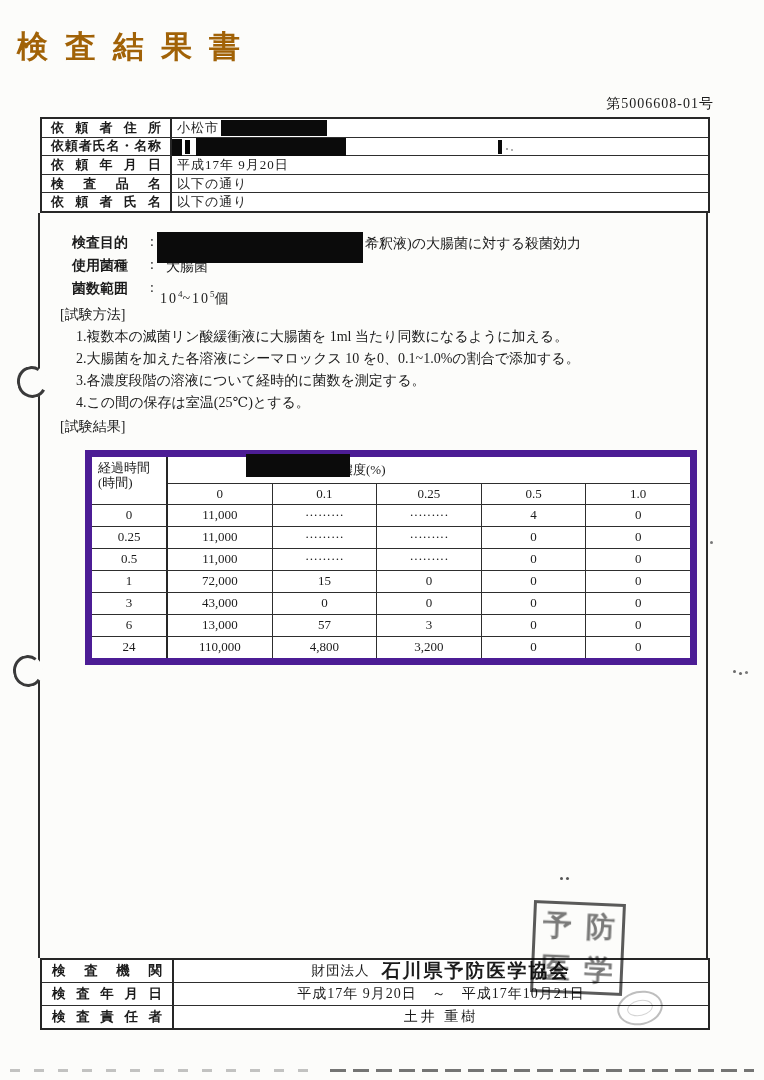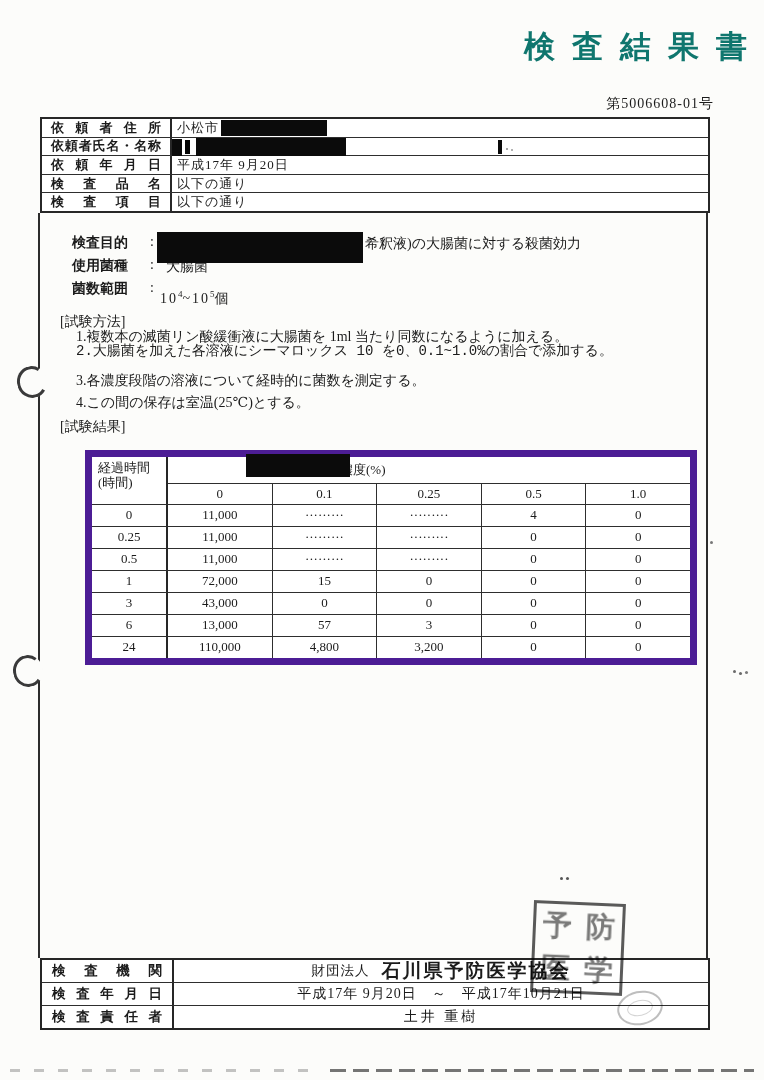--- a/index.html
+++ b/index.html
@@ -1,22 +1,22 @@
 <!DOCTYPE html>
 <html><head>
 <meta charset="utf-8">
 <style>
   html,body{margin:0;padding:0;background:#ffffff;}
   .page{
     position:relative;width:764px;height:1080px;background:#fcfcfa;
     font-family:"Liberation Serif","DejaVu Serif",serif;color:#1b1b1b;overflow:hidden;
   }
   
-  .doc-title{position:absolute;top:26px;left:0;right:0;text-align:right;
-    font-size:31px;font-weight:bold;letter-spacing:17px;text-indent:17px;color:#0f766e;}
+  .doc-title{position:absolute;top:26px;left:0;right:0;text-align:left;
+    font-size:31px;font-weight:bold;letter-spacing:17px;text-indent:17px;color:#a16207;}
   .doc-number{position:absolute;top:95px;right:50px;font-size:14px;letter-spacing:1px;}
   
   .ttable{position:absolute;left:40px;top:117px;width:670px;height:96px;
     border:2px solid #272727;box-sizing:border-box;display:flex;flex-direction:column;background:#fff;justify-content:center;}
   .trow{flex:1;display:flex;border-bottom:1px solid #2e2e2e;min-height:0;}
   .trow:last-child{border-bottom:none;}
   .tlabel{width:130px;border-right:2px solid #272727;box-sizing:border-box;
     padding:0 9px;font-size:13px;font-weight:bold;display:flex;align-items:center;}
   .tlabel span{width:100%;text-align:justify;text-align-last:justify;}
   .tvalue{flex:1;position:relative;display:flex;align-items:center;padding-left:5px;
@@ -41,23 +41,23 @@
   .bold{font-weight:bold;}
   .lab-purpose{left:72px;top:234px;}  .col-purpose{left:150px;top:234px;}
   .val-purpose{left:365px;top:235px;}
   .lab-strain{left:72px;top:257px;}   .col-strain{left:150px;top:257px;}
   .val-strain{left:166px;top:258px;}
   .lab-range{left:72px;top:280px;}    .col-range{left:150px;top:280px;}
   .val-range{left:160px;top:281px;letter-spacing:2px;margin-top:8px;}
   .val-range sup{font-size:9px;letter-spacing:0;}
   .rd-purpose{position:absolute;left:157px;top:232px;width:206px;height:31px;z-index:3;}
   
-  .m-head{position:absolute;left:60px;top:306px;font-size:14px;margin-top:7px;}
+  .m-head{position:absolute;left:60px;top:306px;font-size:14px;}
   .m-item{position:absolute;left:76px;font-size:14px;white-space:nowrap;}
-  .m1{top:328px;} .m2{top:342px;font-family:Liberation Mono, monospace;} .m3{top:372px;} .m4{top:394px;}
+  .m1{top:328px;} .m2{top:350px;} .m3{top:372px;} .m4{top:394px;}
   .r-head{position:absolute;left:60px;top:418px;font-size:14px;}
   
   .rtable{position:absolute;left:85px;top:450px;width:612px;border:7px solid #4c1d95;
     box-sizing:border-box;background:#fff;}
   .rhead{display:flex;height:47px;border-bottom:1px solid #2e2e2e;}
   .rtime{width:76px;border-right:2px solid #262626;box-sizing:border-box;
     font-size:13px;padding:3px 0 0 6px;line-height:15px;}
   .rtime span{display:block;}
   .rright{flex:1;display:flex;flex-direction:column;}
   .rconc{height:26px;border-bottom:1px solid #2e2e2e;position:relative;font-size:13px;}
@@ -147,21 +147,21 @@
     <div class="trow">
       <div class="tlabel">
           <span>検査品名</span>
         </div>
       <div class="tvalue">
           <span>以下の通り</span>
         </div>
     </div>
     <div class="trow">
       <div class="tlabel">
-          <span>検査項目</span>
+          <span>依頼者氏名</span>
         </div>
       <div class="tvalue">
           <span>以下の通り</span>
         </div>
     </div>
   </div>
 
   <div class="frame-l"></div>
   <div class="frame-r"></div>
   <div class="hole hole1"></div>

